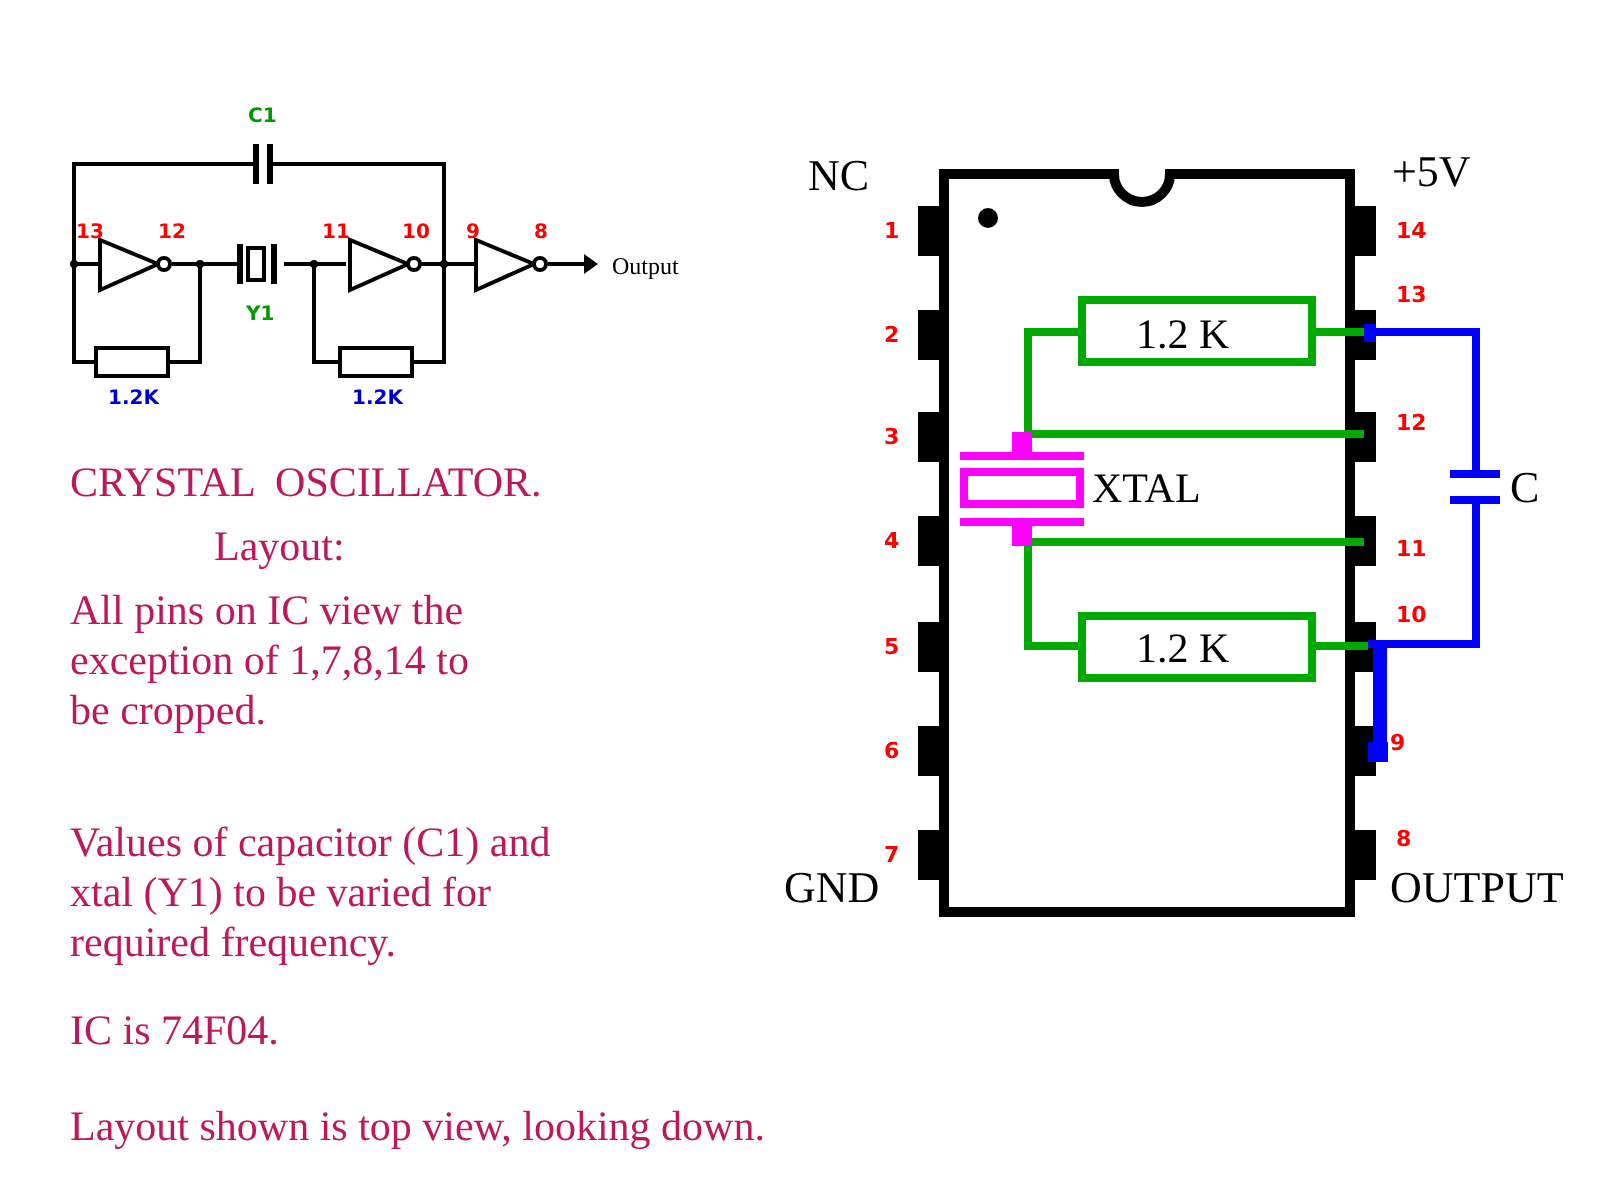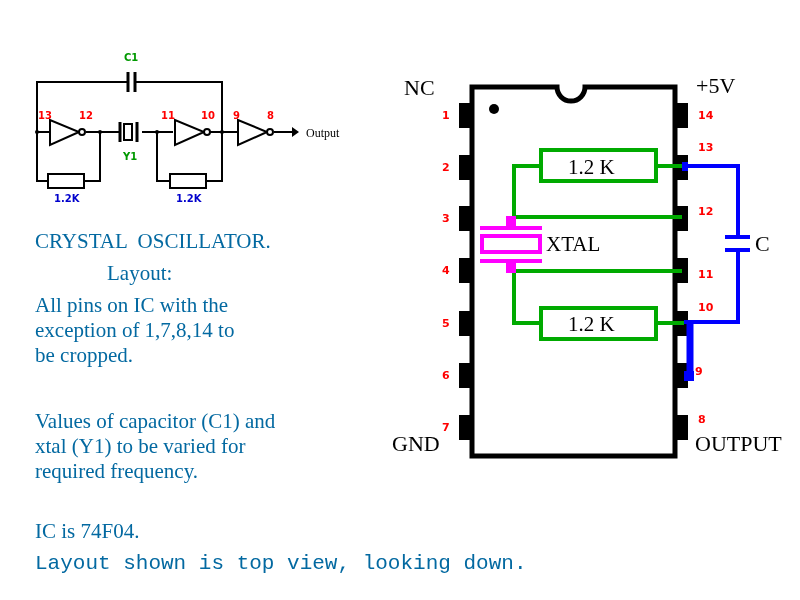--- a/index.html
+++ b/index.html
@@ -1,21 +1,21 @@
 <!DOCTYPE html>
 <html><head>
   <meta charset="utf-8">
   <style>
     html, body { margin: 0; padding: 0; background: #ffffff; }
     body { width: 800px; height: 600px; position: relative; overflow: hidden; font-family: "Liberation Serif", serif; }
     #canvas { position: absolute; left: 0; top: 0; }
     .pinnum { font-family: "DejaVu Sans", sans-serif; font-weight: bold; font-size: 11px; }
     .schnum { font-family: "DejaVu Sans", sans-serif; font-weight: bold; font-size: 10px; }
     .serif { font-family: "Liberation Serif", serif; }
-    .note { position: absolute; left: 35px; font-family: "Liberation Serif", serif; font-size: 21px; color: #0369a1; white-space: pre; line-height: 25px; margin: 0; }
+    .note { position: absolute; left: 35px; font-family: "Liberation Serif", serif; font-size: 21px; color: #be185d; white-space: pre; line-height: 25px; margin: 0; }
   </style>
 </head>
 <body>
 
 <svg id="canvas" width="800" height="600" viewBox="0 0 800 600" xmlns="http://www.w3.org/2000/svg">
 
   <g stroke="#000" stroke-width="2" fill="none">
 
     <polyline points="37,132 37,82 128,82"></polyline>
     <polyline points="135,82 222,82 222,132"></polyline>
@@ -149,20 +149,20 @@
       <text class="pinnum" x="698" y="215" fill="#ff0000">12</text>
       <text class="pinnum" x="698" y="278" fill="#ff0000">11</text>
       <text class="pinnum" x="698" y="311" fill="#ff0000">10</text>
       <text class="pinnum" x="695" y="375" fill="#ff0000">9</text>
       <text class="pinnum" x="698" y="423" fill="#ff0000">8</text>
     </g>
 </svg>
 
 <div class="note" style="top:229px;">CRYSTAL  OSCILLATOR.</div>
 <div class="note" style="top:261px; left:107px;">Layout:</div>
-<div class="note" style="top:293px;">All pins on IC with the
+<div class="note" style="top:293px;">All pins on IC view the
 exception of 1,7,8,14 to
 be cropped.</div>
 <div class="note" style="top:409px;">Values of capacitor (C1) and
 xtal (Y1) to be varied for
 required frequency.</div>
-<div class="note" style="top:503px;margin-top:16px;">IC is 74F04.</div>
-<div class="note" style="top:551px;font-family:Liberation Mono, monospace;">Layout shown is top view, looking down.</div>
+<div class="note" style="top:503px;">IC is 74F04.</div>
+<div class="note" style="top:551px;">Layout shown is top view, looking down.</div>
 
 </body></html>

